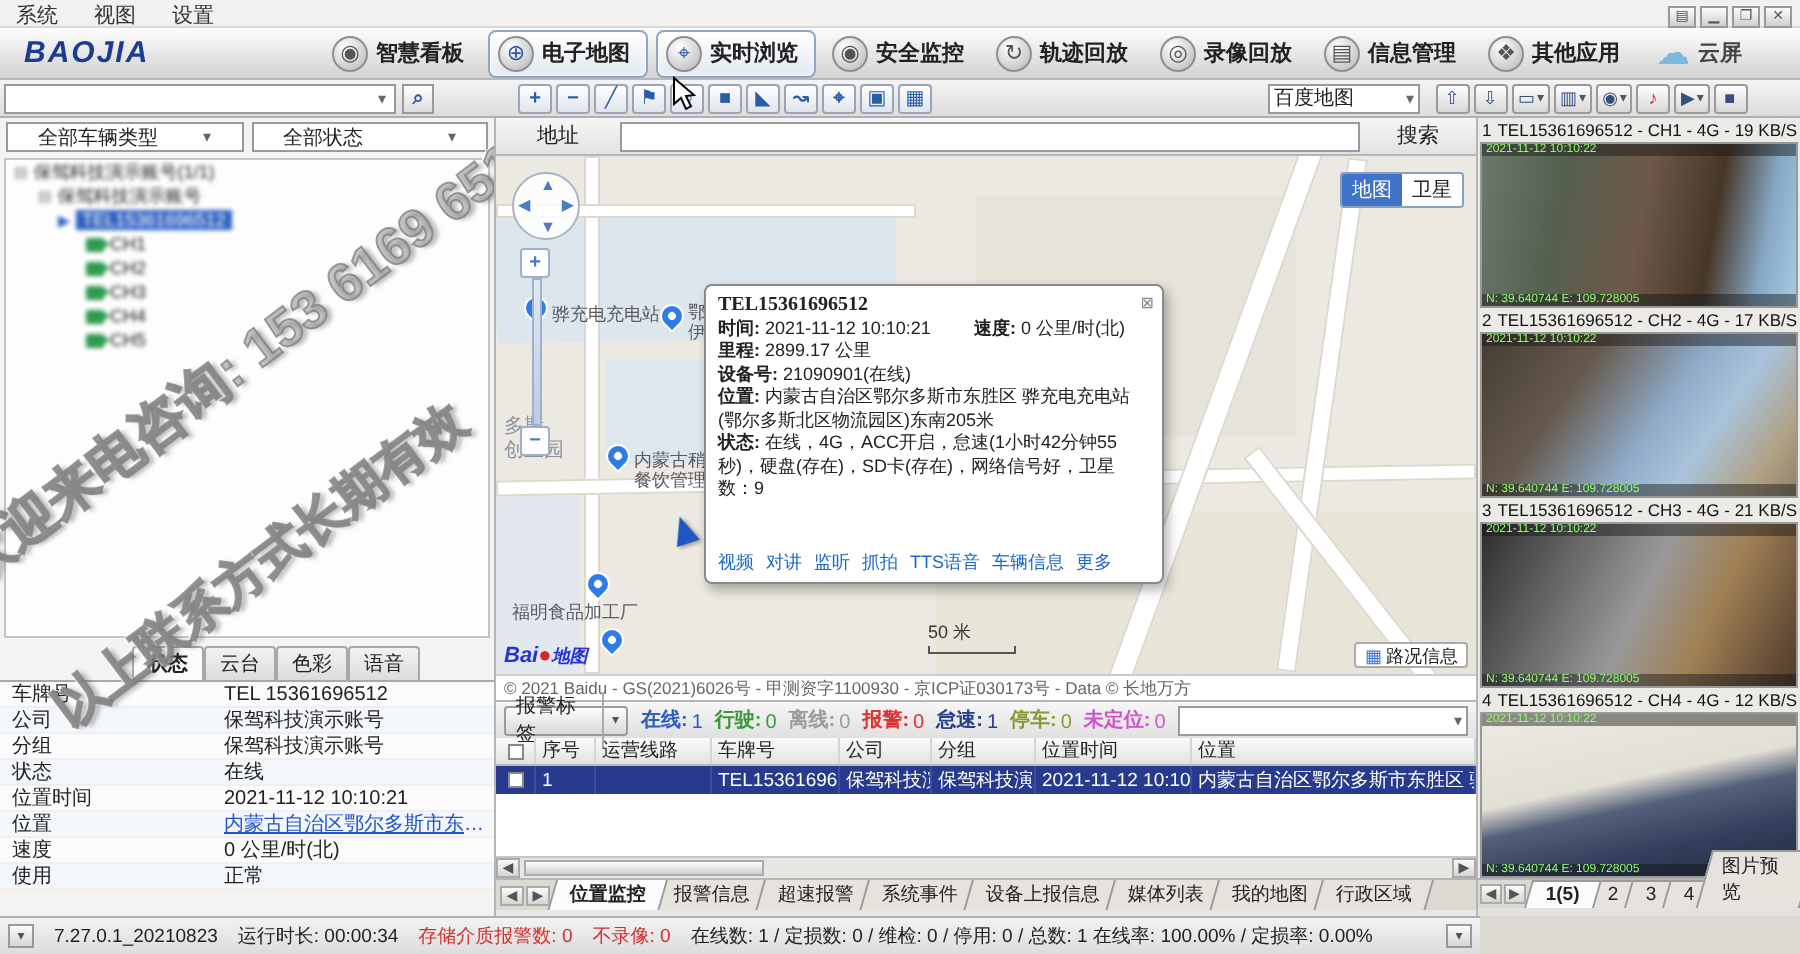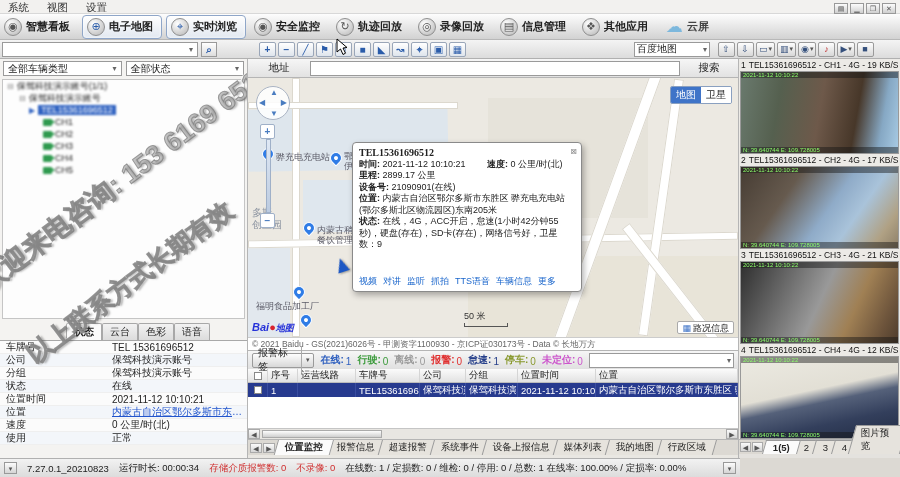--- a/index.html
+++ b/index.html
@@ -39,21 +39,21 @@
   .mapsel .caret { color:#666; font-size:8px; }
   .mediatools { display:flex; gap:2px; margin-left:8px; }
   .mdtool { height:15px; min-width:17px; border:1px solid #9a9a9a; border-radius:2px; background:linear-gradient(#fdfdfd,#d8d8d8); display:flex; align-items:center; justify-content:center; padding:0 2px; cursor:pointer; }
   .mdtool .g { font-size:9px; color:#35507c; }
   .mdtool.red .g { color:#c03030; }
   .mdtool .c { font-size:7px; color:#555; margin-left:1px; }
 
   
   .leftpanel { position:absolute; left:0; top:59px; width:248px; height:399px; background:#f4f3f1; border-right:1px solid #b5b5b5; overflow:hidden; }
   .filters { display:flex; gap:4px; padding:2px 3px; }
-  .fsel { flex:1; height:15px; background:#fff; border:1px solid #9a9a9a; display:flex; align-items:center; padding:0 4px; font-size:10px; }
+  .fsel { flex:1; height:15px; background:#fff; border:1px solid #9a9a9a; display:flex; align-items:center; padding:0 15px; font-size:10px; }
   .fsel .lbl { flex:1; }
   .fsel .caret { color:#666; font-size:8px; }
   .tree { position:relative; height:240px; background:#fdfdfd; border:1px solid #c5c5c5; margin:1px 2px; overflow:hidden; }
   .treeinner { filter:blur(1.1px); }
   .trow { display:flex; align-items:center; height:12px; font-size:9px; gap:3px; padding-left:4px; white-space:nowrap; }
   .texp { font-size:8px; color:#777; }
   .ind1 { padding-left:16px; } .ind2 { padding-left:26px; } .ind3 { padding-left:40px; }
   .tsel .tname { background:#2f62c1; color:#fff; padding:0 3px; }
   .tarrow { color:#2f62c1; font-size:8px; }
   .camicon { width:9px; height:7px; background:#2f9a4f; border-radius:1px; display:inline-block; position:relative; }
@@ -166,20 +166,21 @@
 </head>
 <body>
 
 <div class="menubar">
   <span>系统</span>
   <span>视图</span>
   <span>设置</span>
 </div>
 
 <div class="navbar">
+  <div class="logo">BAOJIA</div>
   <div class="navbtns">
     <div class="navbtn">
       <span class="nbadge">◉</span>
       <span class="nlabel">智慧看板</span>
     </div>
     <div class="navbtn active">
       <span class="nbadge">⊕</span>
       <span class="nlabel">电子地图</span>
     </div>
     <div class="navbtn active">

